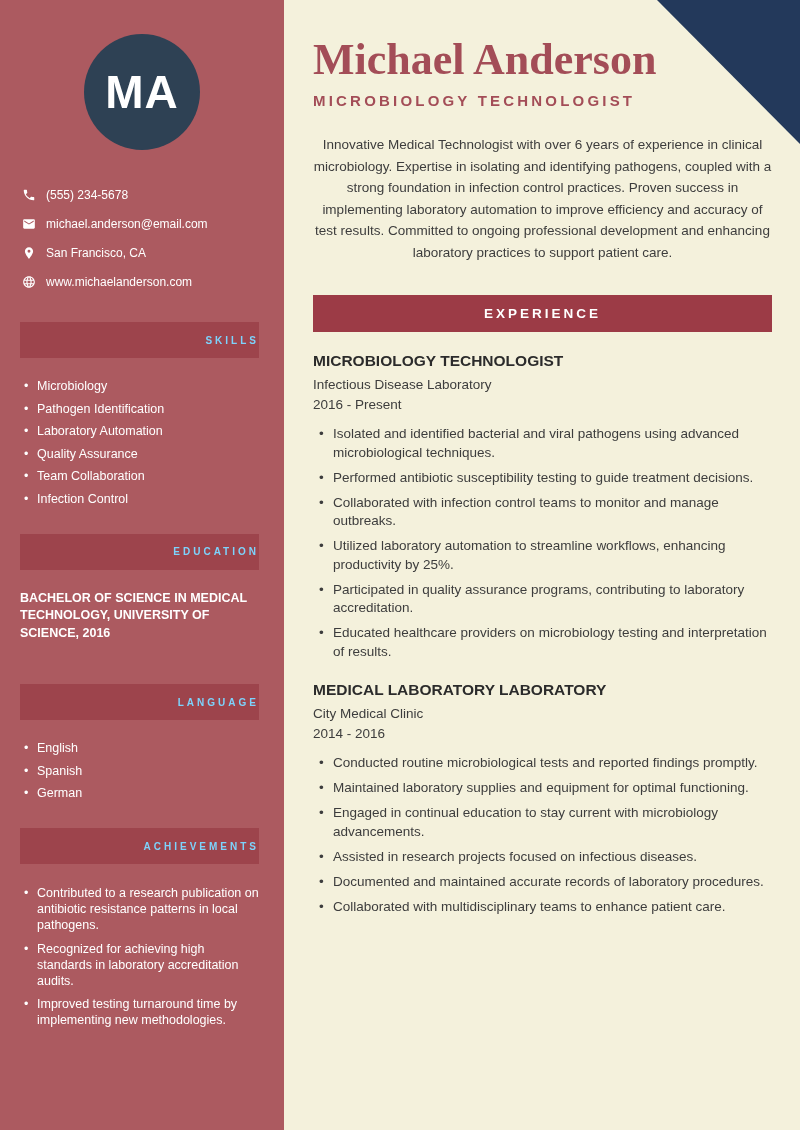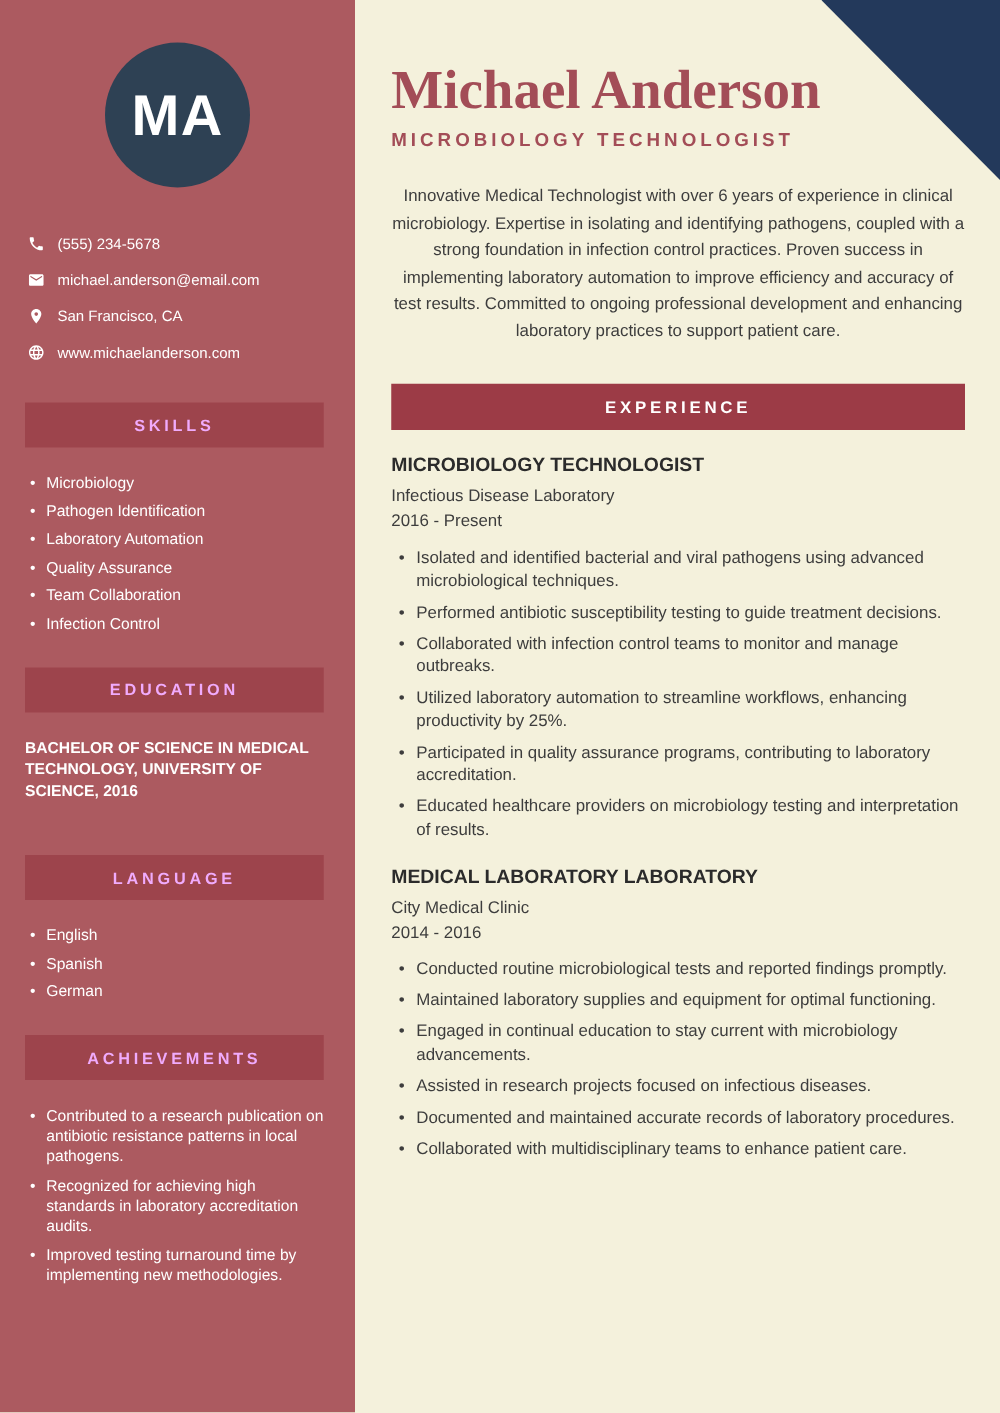--- a/index.html
+++ b/index.html
@@ -40,22 +40,22 @@
   .contacts { margin: 30px 0 0 22px; }
   .contact-row {
     display: flex; align-items: center;
     height: 29px; font-size: 12px; color: #fff;
   }
   .contact-icon { width: 14px; height: 14px; margin-right: 10px; flex: 0 0 auto; }
   .contact-icon svg { width: 14px; height: 14px; fill: #fff; display: block; }
   .side-header {
     background: var(--side-header-bg);
     margin: 0 25px 0 20px; height: 36px;
-    display: flex; align-items: center; justify-content: center;
-    font-size: 13px; font-weight: bold; letter-spacing: 3px; color: #f0abfc;
+    display: flex; align-items: center; justify-content: flex-end;
+    font-size: 10px; font-weight: bold; letter-spacing: 3px; color: #7dd3fc;
   }
   .skills-header { margin-top: 26px; }
   .side-list { list-style: none; margin: 21px 25px 0 24px; }
   .side-list li {
     position: relative; padding-left: 13px;
     font-size: 12.5px; line-height: 14px; margin-bottom: 8.5px; color: #fff;
   }
   .side-list li::before { content: "•"; position: absolute; left: 0; top: 0; }
   .education-header { margin-top: 28px; }
   .education-text {
@@ -67,21 +67,21 @@
   .achievement-list li { line-height: 16.2px; margin-bottom: 7px; }
   
   .corner-triangle {
     position: absolute; top: 0; right: 0;
     width: 143px; height: 144px;
     background: var(--accent-navy);
     clip-path: polygon(0 0, 100% 0, 100% 100%);
   }
   
   .main {
-    position: absolute; left: 284px; top: 12px;
+    position: absolute; left: 284px; top: 0;
     width: 516px; height: 1080px;
     padding: 0 28px 0 29px;
   }
   .person-name {
     margin-top: 36px;
     font-family: "Liberation Serif", "DejaVu Serif", serif;
     font-weight: bold; font-size: 44px; line-height: 48px;
     color: var(--name-color);
   }
   .person-title {

